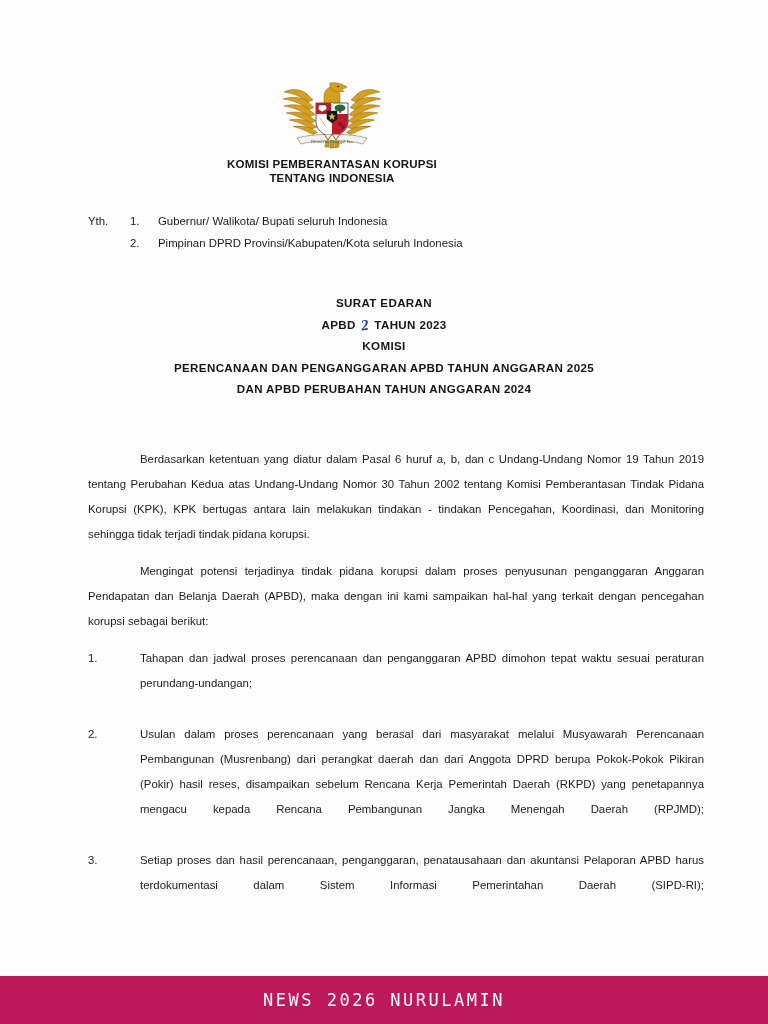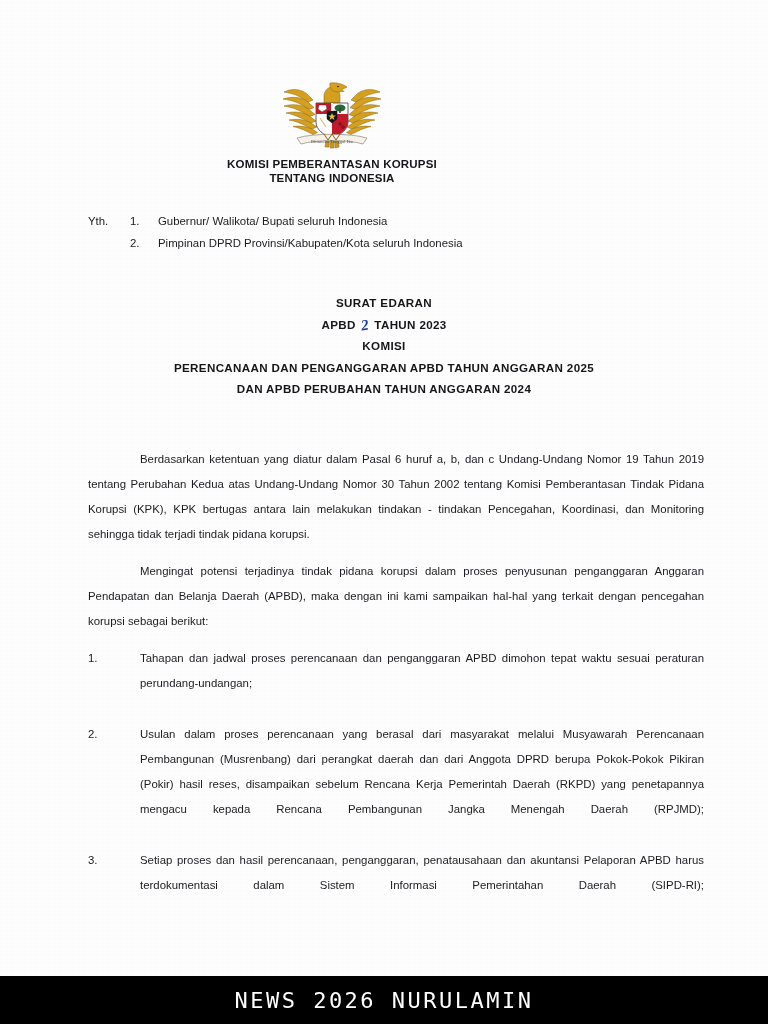--- a/index.html
+++ b/index.html
@@ -143,27 +143,27 @@
     width: 100%;
   }
 
   
   #footer-banner {
     position: absolute;
     left: 0;
     bottom: 0;
     width: 768px;
     height: 48px;
-    background: #000000;
+    background: #be185d;
     color: #fff;
     display: flex;
     align-items: center;
     justify-content: center;
     font-family: "DejaVu Sans Mono", monospace;
-    font-size: 22px;
+    font-size: 17px;
     letter-spacing: 2.5px;
     z-index: 10;
   }
 </style>
 </head>
 <body>
 
 <div id="page">
 
   <div id="scan-noise"></div>

